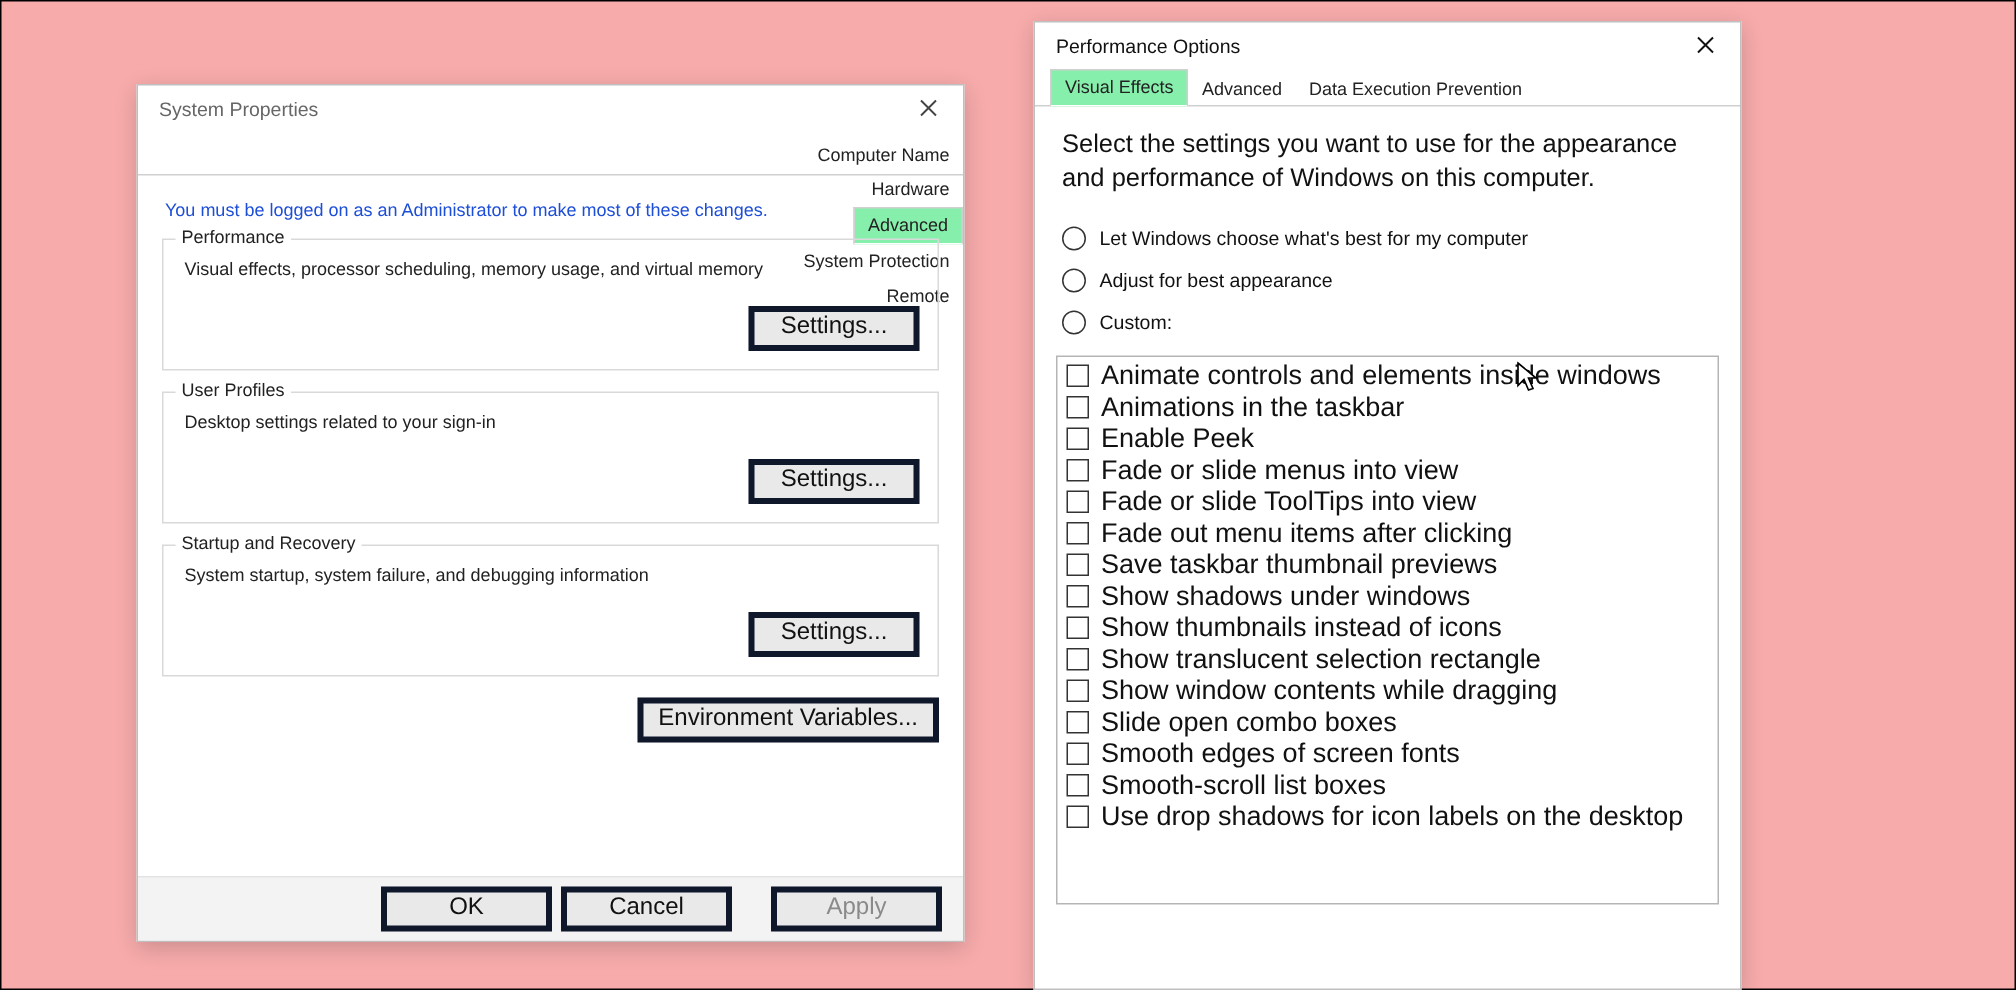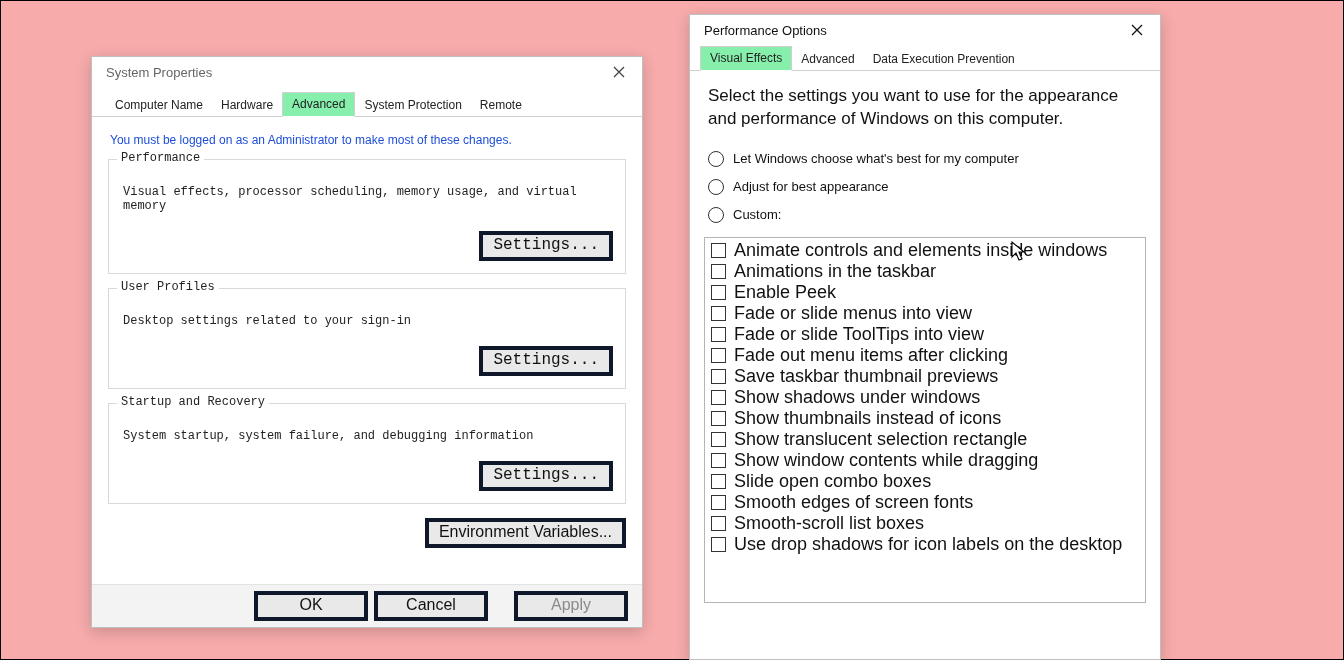--- a/index.html
+++ b/index.html
@@ -4,26 +4,26 @@
 <style>
   html,body{margin:0;padding:0;width:1344px;height:660px;overflow:hidden;font-family:"Segoe UI",Arial,sans-serif;font-size:12.5px;color:#000;}
   .desktop{position:relative;width:1342px;height:658px;border:1px solid #000;background:#f7abab;}
   .window{position:absolute;background:#fff;border:1px solid #bfbfbf;box-shadow:0 4px 14px rgba(0,0,0,0.18);}
   
   .win-sys{left:90px;top:55px;width:550px;height:570px;}
   .titlebar{display:flex;align-items:center;justify-content:space-between;height:30px;padding:0 8px 0 14px;color:#666;font-size:13px;}
   .close-x{width:30px;height:26px;display:flex;align-items:center;justify-content:center;color:#444;}
   .close-x svg{width:12px;height:12px;}
   
-  .tabstrip{display:flex;align-items:flex-end;height:25px;margin-top:4px;padding-left:14px;border-bottom:1px solid #d0d0d0;font-size:12px;}
+  .tabstrip{display:flex;align-items:flex-end;height:25px;margin-top:4px;padding-left:14px;border-bottom:1px solid #d0d0d0;font-size:12px;flex-direction:column;}
   .tab{padding:4px 9px 5px 9px;color:#222;cursor:default;position:relative;top:1px;}
   .tab.active{border:1px solid #d0d0d0;border-bottom:1px solid #fff;background:#86efac;}
   .body{padding:12px 16px;}
   .info{font-size:12px;color:#1d4ed8;margin:4px 2px 12px 2px;}
-  .fieldset{border:1px solid #d9d9d9;margin:6px 0 14px 0;padding:15px 12px 12px 12px;position:relative;font-family:Liberation Mono, monospace;}
+  .fieldset{border:1px solid #d9d9d9;margin:6px 0 14px 0;padding:2px 12px 12px 12px;position:relative;}
   .legend{position:absolute;top:-9px;left:8px;background:#fff;padding:0 4px;font-size:12px;color:#222;}
   .fdesc{font-size:12px;color:#222;margin:10px 2px 18px 2px;}
   .btnrow{text-align:right;}
   .btn{display:inline-block;min-width:86px;height:22px;line-height:20px;font-size:16px;text-align:center;background:#e9e9e9;border:4px solid #0f172a;padding:0 10px;margin-left:6px;color:#111;}
   .btn.disabled{color:#8a8a8a;margin-left:26px;}
   .footer{position:absolute;left:0;right:0;bottom:0;height:42px;border-top:1px solid #e3e3e3;background:#f3f3f3;display:flex;align-items:center;justify-content:flex-end;padding-right:14px;}
   
   .win-perf{left:688px;top:13px;width:470px;height:644px;}
   .ptitle{display:flex;align-items:center;justify-content:space-between;height:30px;padding:0 8px 0 14px;font-size:13px;color:#111;}
   .tabstrip2{display:flex;align-items:flex-end;height:25px;margin-top:0;padding-left:10px;border-bottom:1px solid #d0d0d0;font-size:12px;}

